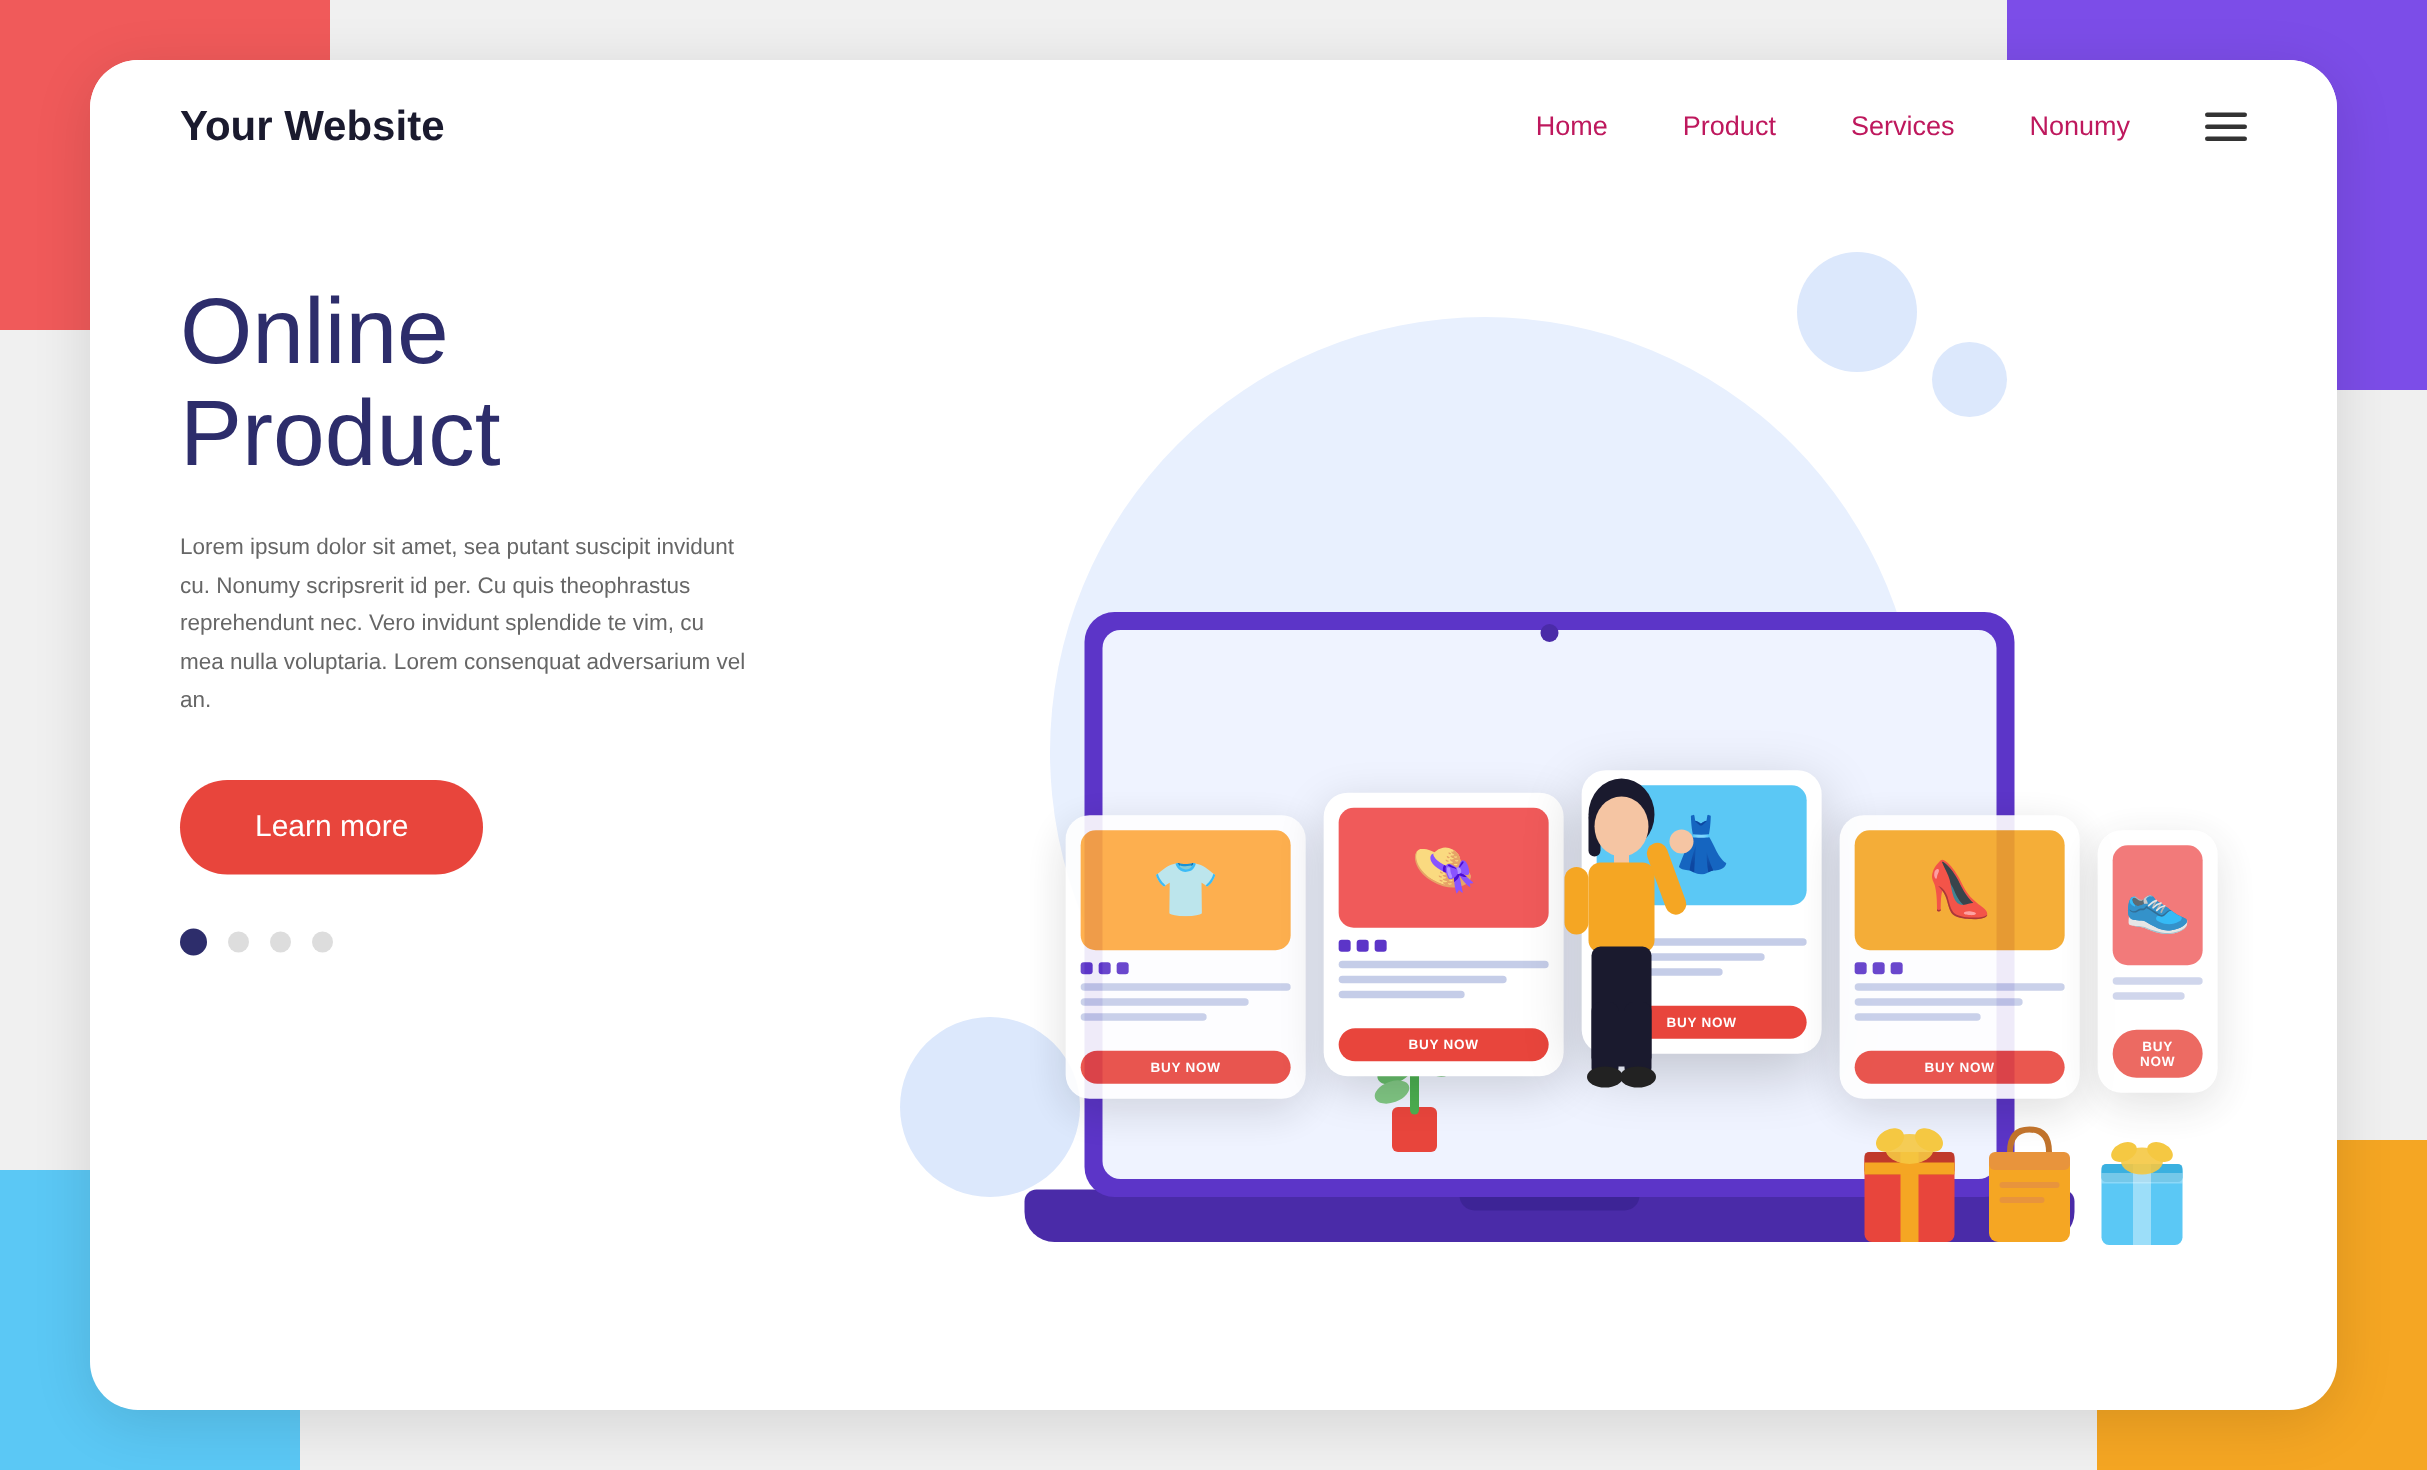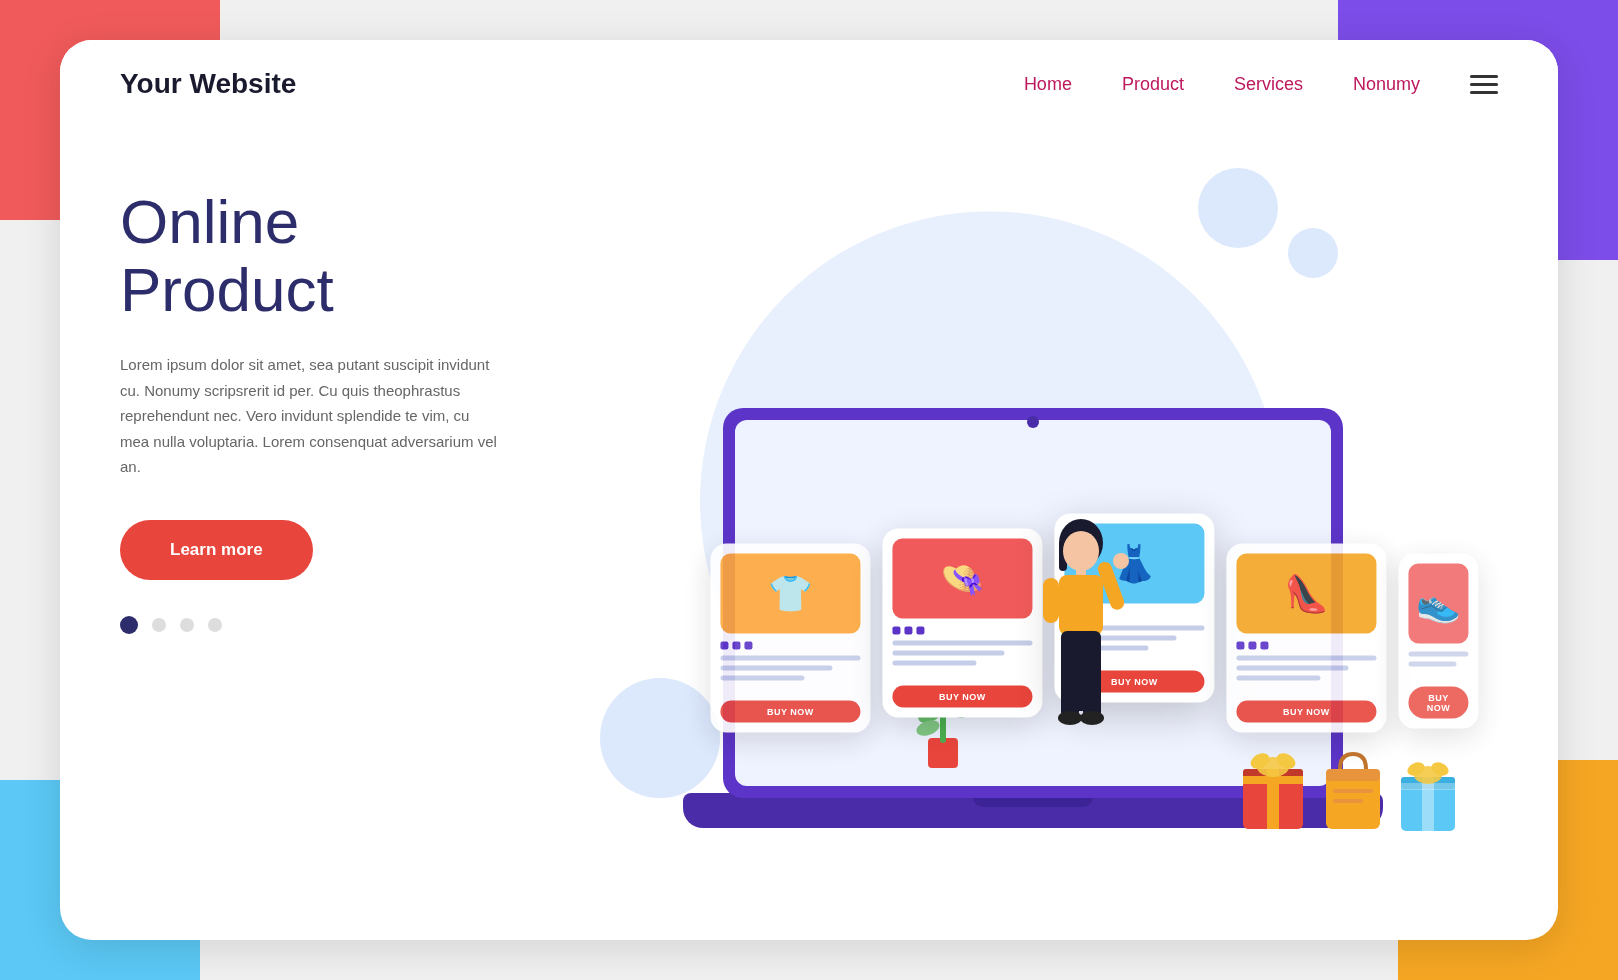--- a/index.html
+++ b/index.html
@@ -128,22 +128,22 @@
       line-height: 1.7;
       margin-bottom: 40px;
       max-width: 380px;
     }
     .learn-more-btn {
       background: #e8453c;
       color: #fff;
       border: none;
       border-radius: 50px;
       padding: 20px 50px;
-      font-size: 17px;
-      font-weight: 700;
+      font-size: 20px;
+      font-weight: 400;
       cursor: pointer;
       display: inline-block;
       margin-bottom: 36px;
     }
     .pagination-dots {
       display: flex;
       gap: 14px;
       align-items: center;
     }
     .dot {

